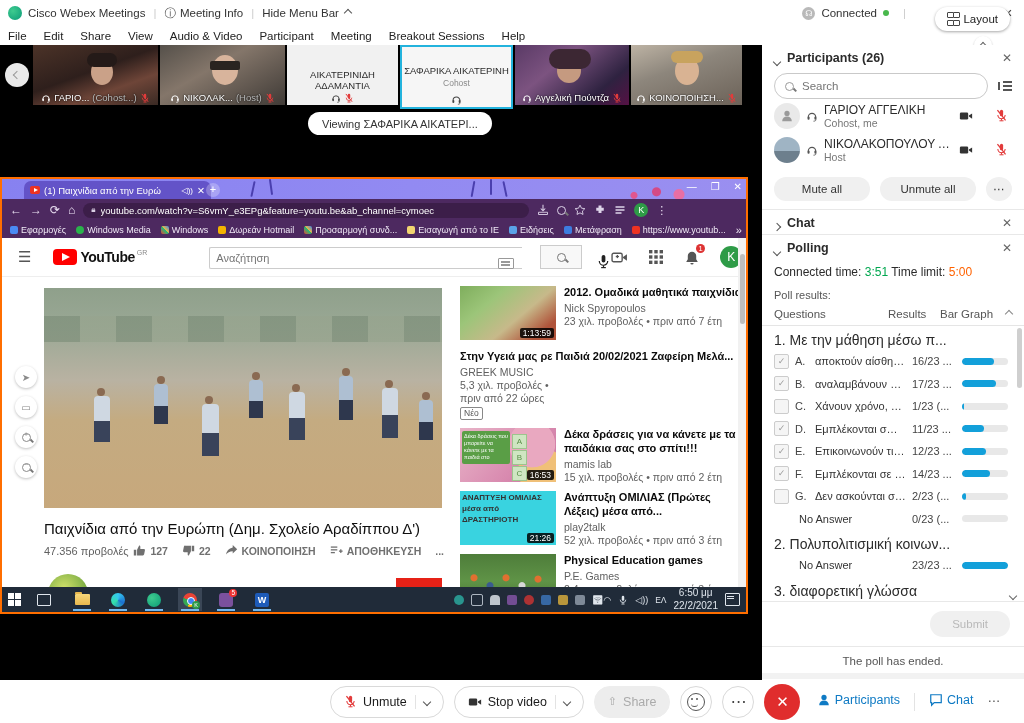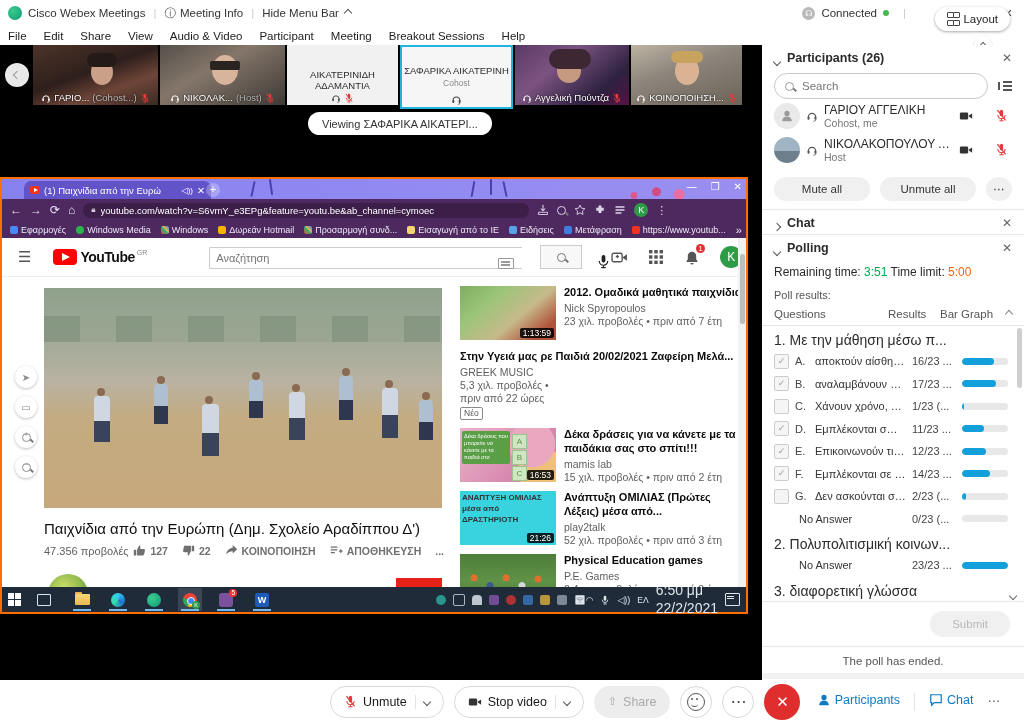--- a/index.html
+++ b/index.html
@@ -138,21 +138,21 @@
   .edge{background:conic-gradient(#35c8f0,#1b6fd0,#35e0a8,#35c8f0)}
   .webx{background:radial-gradient(circle at 35% 35%,#3ecb8f,#0b9b77)}
   .chrm{background:conic-gradient(#ea4335 0 33%,#fbbc05 33% 55%,#34a853 55% 80%,#ea4335 80%);position:relative}
   .chrm::before{content:"";position:absolute;left:4px;top:4px;width:6px;height:6px;border-radius:50%;background:#4285f4;border:1px solid #fff}
   .chrm .kdot{position:absolute;right:-3px;bottom:-2px;width:8px;height:8px;border-radius:50%;background:#2e9b47;color:#fff;font-size:5.5px;text-align:center;line-height:8px}
   .vibr{width:14px;height:14px;border-radius:3px;background:#7b519d;position:relative}
   .vibr .vb{position:absolute;right:-4px;top:-4px;background:#e33;color:#fff;font-size:6.5px;border-radius:5px;padding:0 2px;line-height:8px}
   .word{width:14px;height:14px;border-radius:2px;background:#1e5bb8;color:#fff;font-size:9px;font-weight:bold;text-align:center;line-height:14px}
   #tray{margin-left:auto;display:flex;align-items:center;gap:7px;padding-right:6px;font-size:8.5px}
   #tray .s{width:10px;height:10px;border-radius:2px;opacity:.9}
-  #clock{text-align:left;font-size:14px;line-height:1.25}
+  #clock{text-align:center;font-size:10px;line-height:1.25}
   .acenter{width:13px;height:11px;border:1px solid #dfe5ec;border-radius:1px;position:relative}
   .acenter::after{content:"";position:absolute;left:1px;top:2px;width:7px;height:1px;background:#dfe5ec;box-shadow:0 2px 0 #dfe5ec}
   
   #panel{left:762px;top:45px;width:262px;height:635px;background:#fff;font-size:12px;color:#2b2b2b}
   .phead{display:flex;align-items:flex-end;gap:7px;padding:6px 12px 4px 12px;font-weight:bold;font-size:12.5px}
   .phead .x{margin-left:auto;color:#666;font-weight:normal;font-size:12px}
   #psearch{margin:4px 12px 0 12px;display:flex;align-items:center;gap:10px}
   #psearch .box{flex:1;height:24px;border:1px solid #c9c9c9;border-radius:13px;display:flex;align-items:center;gap:6px;padding:0 10px;color:#8a8a8a}
   #psearch .box input{border:none;outline:none;flex:1;font-size:11.5px;color:#333;background:transparent}
   .sortic{width:14px;height:12px;position:relative;color:#555}
@@ -791,21 +791,21 @@
   </div>
   <div class="pdiv"></div>
 
   <div class="phead">
     <span class="chev d" style="color:#555"></span>
     <span>Polling</span>
     <span class="x">✕</span>
   </div>
 
   <div id="pollInfo">
-    <span>Remaining time:</span>
+    <span>Connected time:</span>
     <span class="tgreen">3:51</span>
     <span>Time limit:</span>
     <span class="torange">5:00</span>
   </div>
   <div id="pollResultsLbl">Poll results:</div>
 
   <div id="pollCols">
     <span>Questions</span>
     <span class="c2">Results</span>
     <span class="c3">Bar Graph</span>

